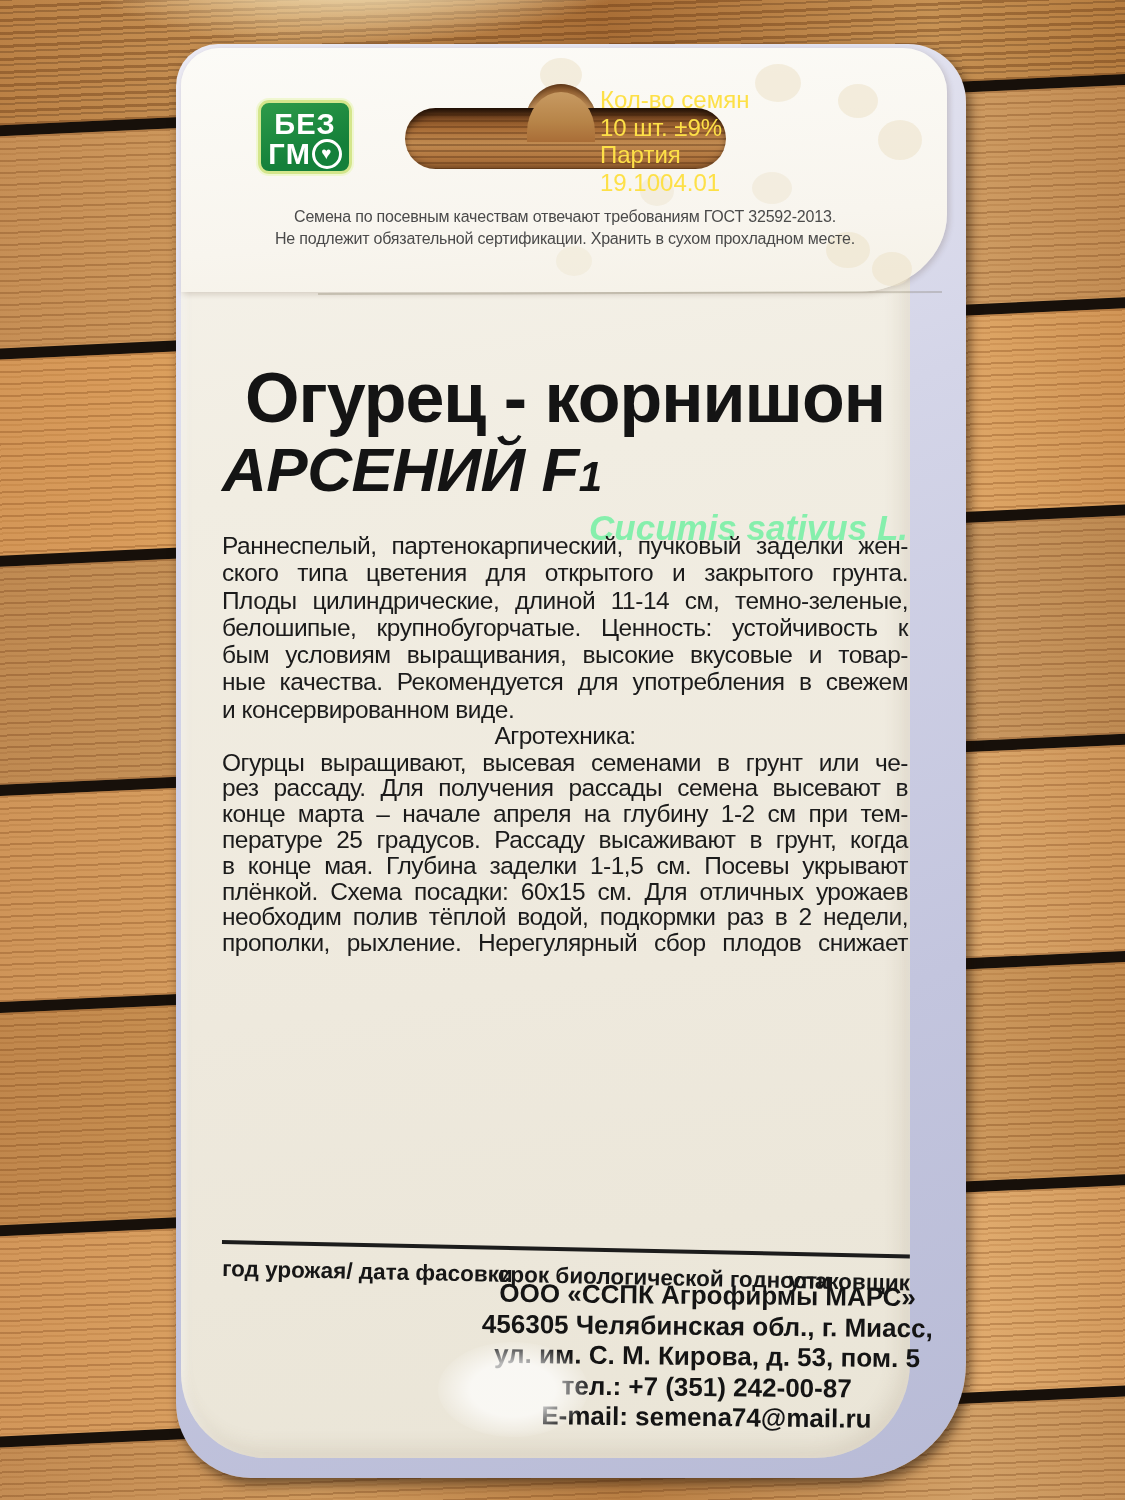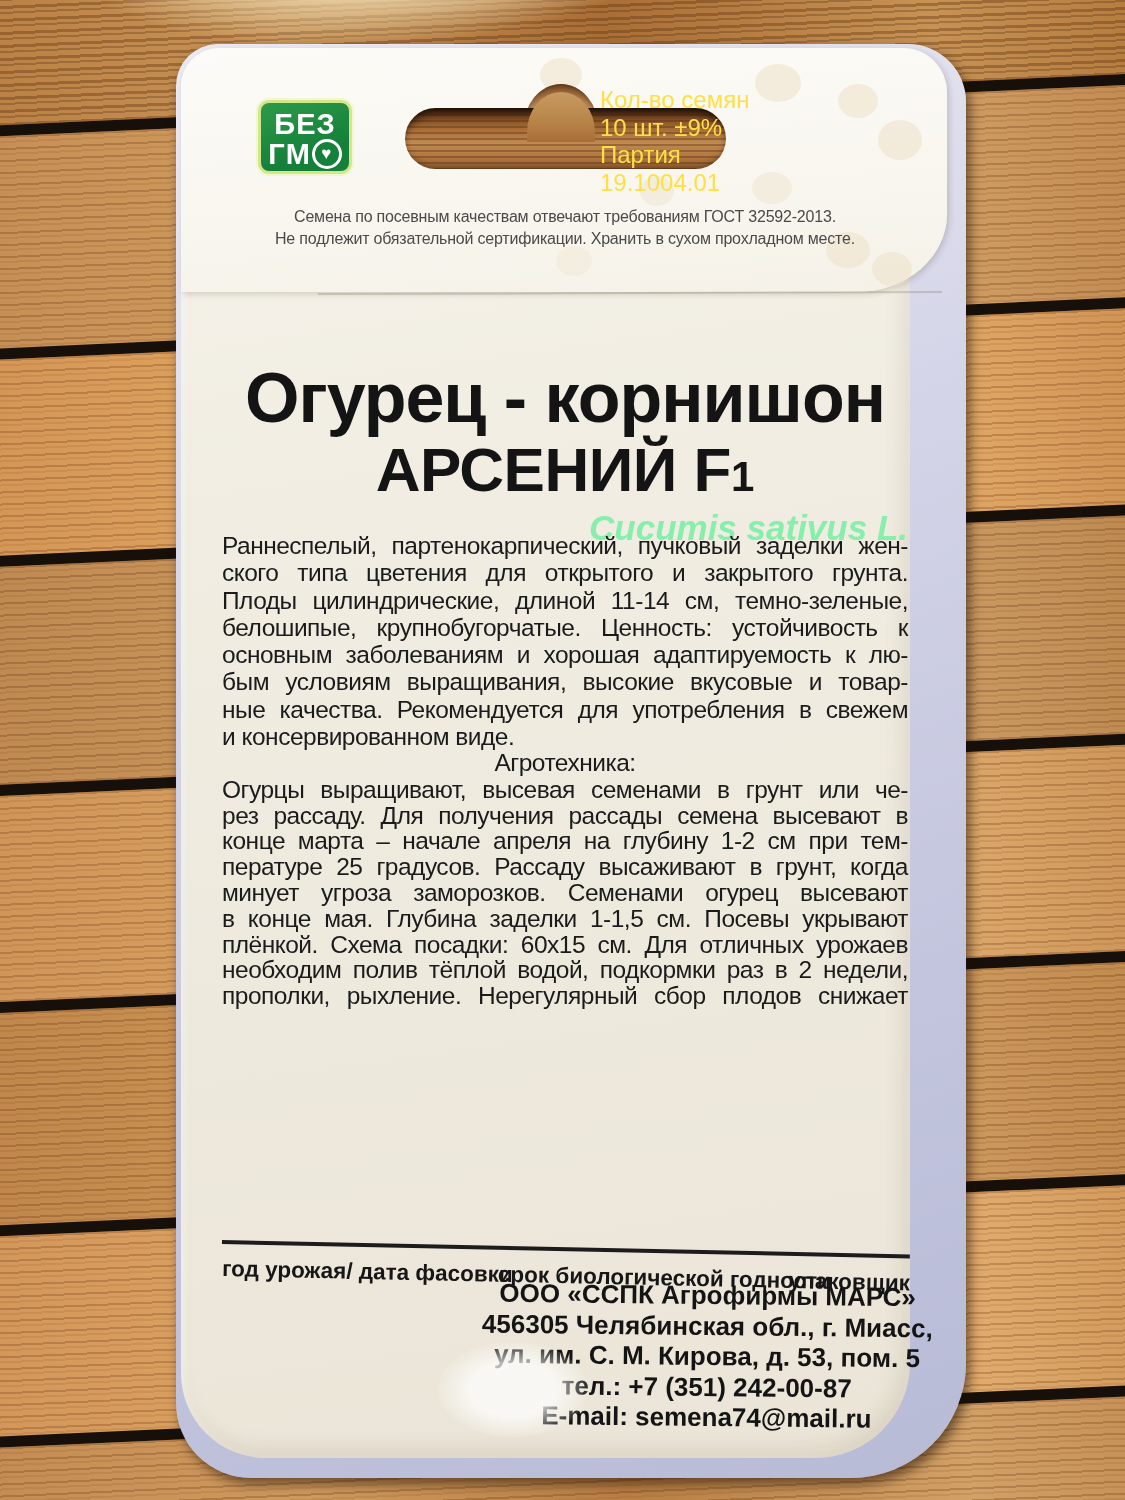--- a/index.html
+++ b/index.html
@@ -68,22 +68,22 @@
         margin-left:1px;position:relative;}
   .badge-heart{position:absolute;left:50%;top:50%;transform:translate(-50%,-54%);font-size:17px;color:#fff;}
   
   .info{position:absolute;left:600px;top:86px;width:258px;text-align:left;
         font-size:24px;font-weight:normal;color:#fde047;line-height:27.5px;white-space:pre-line;}
   .gost{position:absolute;left:240px;top:206px;width:650px;text-align:center;
         font-size:16px;color:#4a4a4a;line-height:21.5px;white-space:pre-line;letter-spacing:-.2px;}
   
   .t1{position:absolute;left:222px;top:358px;width:686px;text-align:center;
         font-size:70px;font-weight:bold;color:#141414;letter-spacing:-1px;}
-  .t2{position:absolute;left:222px;top:434px;width:686px;text-align:center;
-        font-size:62px;font-weight:bold;color:#141414;letter-spacing:-.5px;}
+  .t2{position:absolute;left:222px;top:434px;width:686px;text-align:left;
+        font-size:62px;font-weight:bold;color:#141414;letter-spacing:-.5px;font-style:italic;}
   .t2 .sub{font-size:42px;letter-spacing:0;}
   .latin{position:absolute;left:222px;top:508px;width:686px;text-align:right;
         font-size:35px;font-weight:bold;font-style:italic;color:#86efac;}
   .bodytext{position:absolute;left:222px;top:532px;width:686px;color:#1b1b1b;
         font-size:24.5px;letter-spacing:-.5px;}
   .para1 div{line-height:27.3px;}
   .para2 div{line-height:25.8px;}
   .jl{text-align:justify;text-align-last:justify;}
   .jl-last{text-align:left;}
   .agro-head{line-height:26.5px;text-align:center;}
@@ -159,32 +159,30 @@
   <div class="t1">Огурец - корнишон</div>
   <div class="t2"><span>АРСЕНИЙ F</span><span class="sub">1</span></div>
   <div class="latin">Cucumis sativus L.</div>
 
   <div class="bodytext">
     <div class="para1">
         <div class="jl">Раннеспелый, партенокарпический, пучковый заделки жен-</div>
         <div class="jl">ского типа цветения для открытого и закрытого грунта.</div>
         <div class="jl">Плоды цилиндрические, длиной 11-14 см, темно-зеленые,</div>
         <div class="jl">белошипые, крупнобугорчатые. Ценность: устойчивость к</div>
-        <div class="jl">основным заболеваниям и хорошая адаптируемость к лю-</div>
         <div class="jl">бым условиям выращивания, высокие вкусовые и товар-</div>
         <div class="jl">ные качества. Рекомендуется для употребления в свежем</div>
         <div class="jl-last">и консервированном виде.</div>
       </div>
     <div class="agro-head">Агротехника:</div>
     <div class="para2">
         <div class="jl">Огурцы выращивают, высевая семенами в грунт или че-</div>
         <div class="jl">рез рассаду. Для получения рассады семена высевают в</div>
         <div class="jl">конце марта – начале апреля на глубину 1-2 см при тем-</div>
         <div class="jl">пературе 25 градусов. Рассаду высаживают в грунт, когда</div>
-        <div class="jl">минует угроза заморозков. Семенами огурец высевают</div>
         <div class="jl">в конце мая. Глубина заделки 1-1,5 см. Посевы укрывают</div>
         <div class="jl">плёнкой. Схема посадки: 60х15 см. Для отличных урожаев</div>
         <div class="jl">необходим полив тёплой водой, подкормки раз в 2 недели,</div>
         <div class="jl">прополки, рыхление. Нерегулярный сбор плодов снижает</div>
       </div>
   </div>
 
   <div class="rule"></div>
   <div class="flabels">
     <span class="fl-left">год урожая/ дата фасовки</span>

